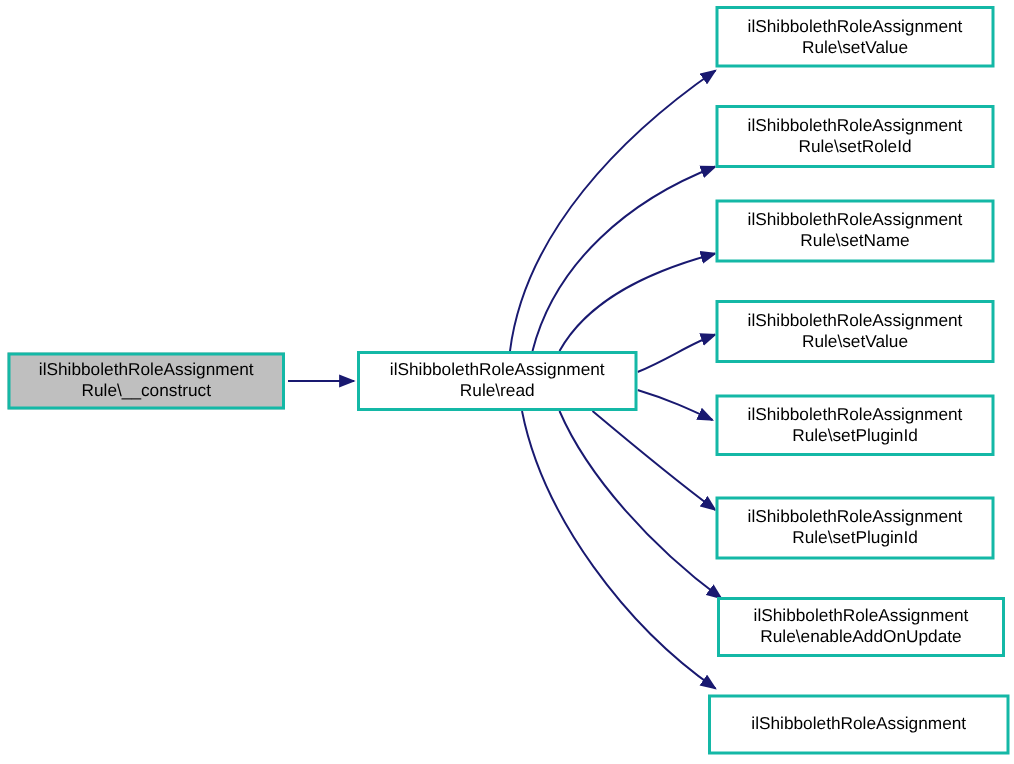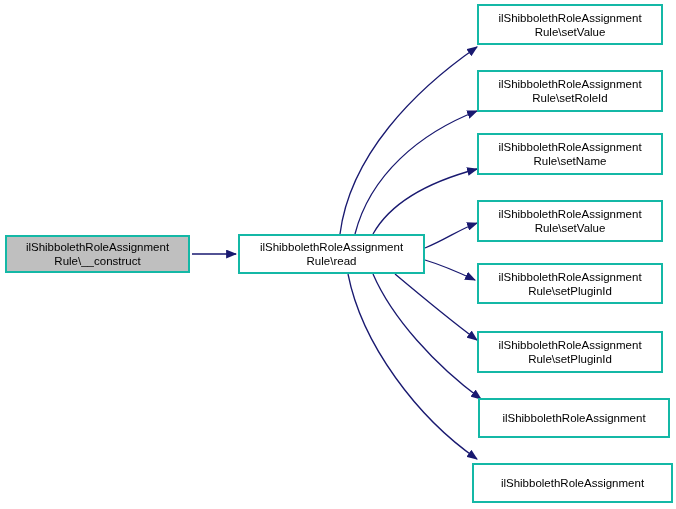--- a/index.html
+++ b/index.html
@@ -99,19 +99,20 @@
     <span>Rule\setPluginId</span>
   </div>
 
   <div class="node" style="left:477px; top:331px; width:186px; height:42px;">
     <span>ilShibbolethRoleAssignment</span>
     <span>Rule\setPluginId</span>
   </div>
 
   <div class="node" style="left:478px; top:398px; width:192px; height:40px;">
     <span>ilShibbolethRoleAssignment</span>
+    <span>Rule\enableAddOnUpdate</span>
   </div>
 
   <div class="node" style="left:472px; top:463px; width:201px; height:40px;">
     <span>ilShibbolethRoleAssignment</span>
   </div>
 
 </div>
 
 </body></html>

